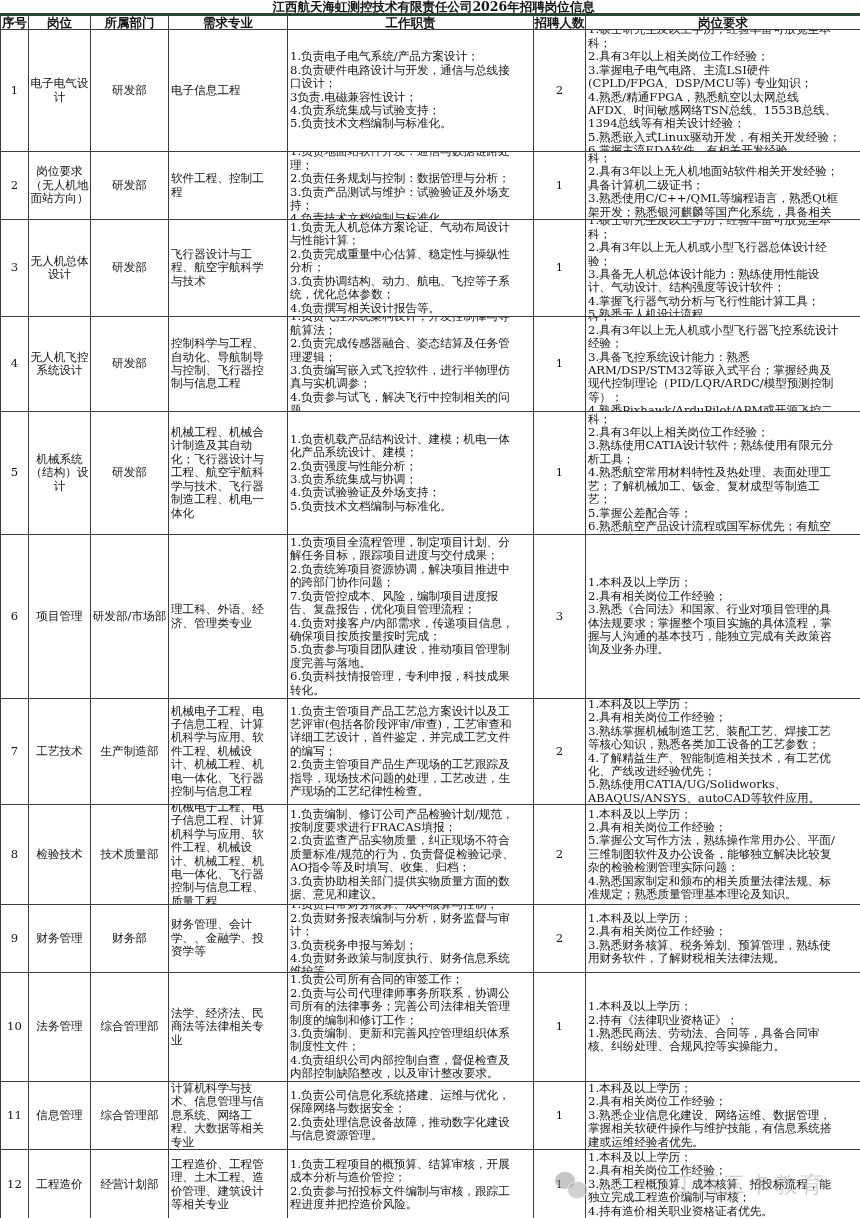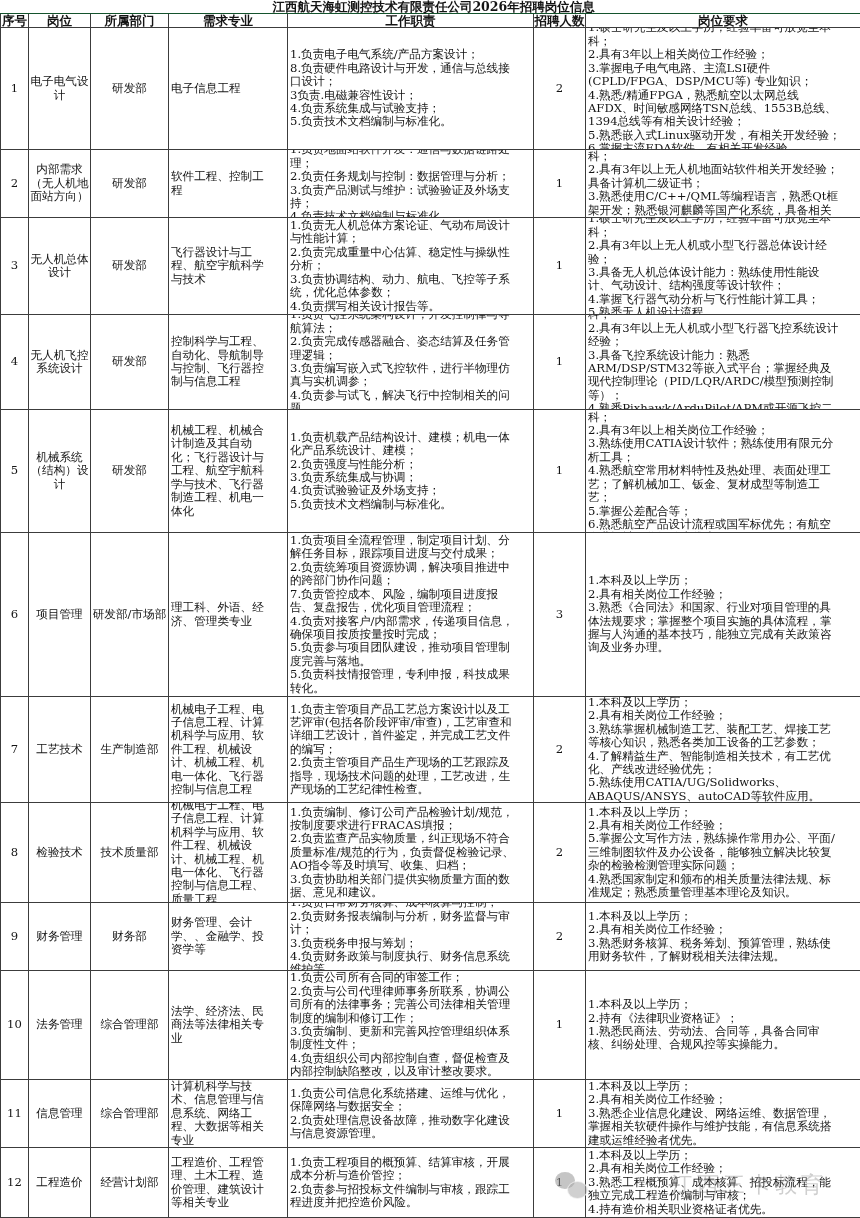--- a/index.html
+++ b/index.html
@@ -1,20 +1,20 @@
 <!DOCTYPE html>
 <html><head>
 <meta charset="utf-8">
 <style>
   html, body { margin: 0; padding: 0; background: #ffffff; }
   body { width: 860px; height: 1218px; overflow: hidden; position: relative;
          font-family: "DejaVu Serif", "Liberation Serif", serif; color: #141414; }
   table.jobs { width: 860px; border-collapse: collapse; table-layout: fixed; }
   table.jobs td, table.jobs th { border: 1px solid #3c3c3c; padding: 0; vertical-align: middle; }
-  tr.title-row th { border: none; border-bottom: 1px solid #14532d; margin-left: 47px; }
+  tr.title-row th { border: none; border-bottom: 3px solid #14532d; margin-left: 47px; }
   .title { height: 13px; line-height: 13px; text-align: center; font-weight: bold; font-size: 12.5px; padding-left: 6px; }
   th.h { font-weight: bold; font-size: 12.5px; height: 13px; line-height: 13px; text-align: center; white-space: nowrap; overflow: hidden; }
   .c { height: var(--h); overflow: hidden; display: flex; flex-direction: column; justify-content: center;
        font-size: 11.6px; line-height: 13.4px; box-sizing: border-box; }
   .center { text-align: center; align-items: center; padding: 0 1px; }
   .left { text-align: left; padding: 0 18px 0 2px; }
   .list > div { display: block; }
   td.thick-r, th.thick-r { border-right: 2px solid #555; }
   .watermark { position: absolute; left: 553px; top: 1168px; width: 300px; height: 36px; pointer-events: none; }
   .wm-icon { position: absolute; left: 2px; top: 4px; width: 34px; height: 28px; }
@@ -89,21 +89,21 @@
             <div>6.掌握主流EDA软件，有相关开发经验。</div>
           </div>
         </td>
     </tr>
 
     <tr style="--h:67px">
       <td>
           <div class="c center">2</div>
         </td>
       <td>
-          <div class="c center">内部需求（无人机地面站方向）</div>
+          <div class="c center">岗位要求（无人机地面站方向）</div>
         </td>
       <td>
           <div class="c center">研发部</div>
         </td>
       <td class="thick-r">
           <div class="c left">软件工程、控制工程</div>
         </td>
       <td class="thick-r">
           <div class="c left list">
             <div>1.负责地面站软件开发：通信与数据链路处理；</div>
@@ -243,21 +243,21 @@
       <td class="thick-r">
           <div class="c left">理工科、外语、经济、管理类专业</div>
         </td>
       <td class="thick-r">
           <div class="c left list">
             <div>1.负责项目全流程管理，制定项目计划、分解任务目标，跟踪项目进度与交付成果；</div>
             <div>2.负责统筹项目资源协调，解决项目推进中的跨部门协作问题；</div>
             <div>7.负责管控成本、风险，编制项目进度报告、复盘报告，优化项目管理流程；</div>
             <div>4.负责对接客户/内部需求，传递项目信息，确保项目按质按量按时完成；</div>
             <div>5.负责参与项目团队建设，推动项目管理制度完善与落地。</div>
-            <div>5.负责科技情报管理，专利申报，科技成果转化。</div>
+            <div>6.负责科技情报管理，专利申报，科技成果转化。</div>
           </div>
         </td>
       <td>
           <div class="c center">3</div>
         </td>
       <td>
           <div class="c left list">
             <div>1.本科及以上学历；</div>
             <div>2.具有相关岗位工作经验；</div>
             <div>3.熟悉《合同法》和国家、行业对项目管理的具体法规要求；掌握整个项目实施的具体流程，掌握与人沟通的基本技巧，能独立完成有关政策咨询及业务办理。</div>

